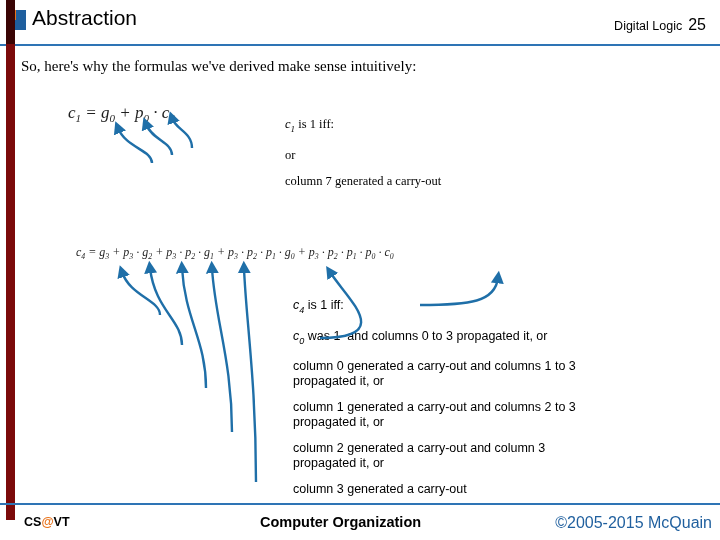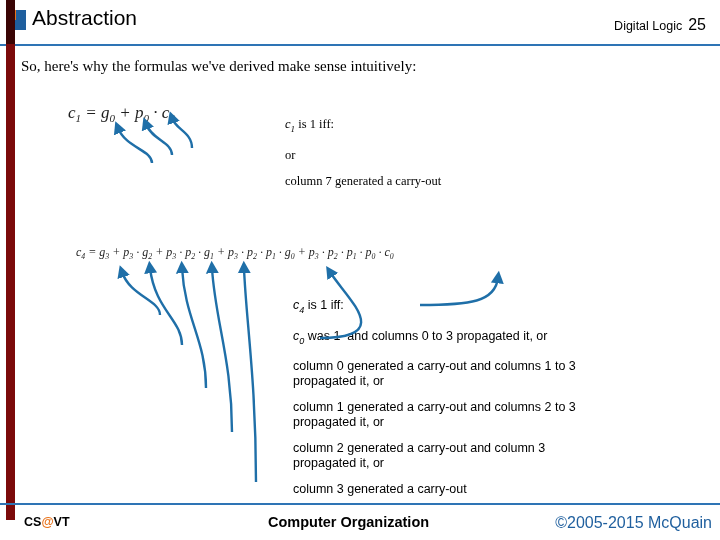--- a/index.html
+++ b/index.html
@@ -154,21 +154,21 @@
     position: absolute;
     left: 24px;
     top: 515px;
     font-size: 12.5px;
     font-weight: bold;
     color: #000000;
   }
   #footer-left .at { color: #e8731c; }
   #footer-center {
     position: absolute;
-    left: 268px;
+    left: 260px;
     top: 514px;
     font-size: 14.5px;
     font-weight: bold;
     color: #000000;
   }
   #footer-right {
     position: absolute;
     right: 8px;
     top: 514px;
     font-size: 16px;

